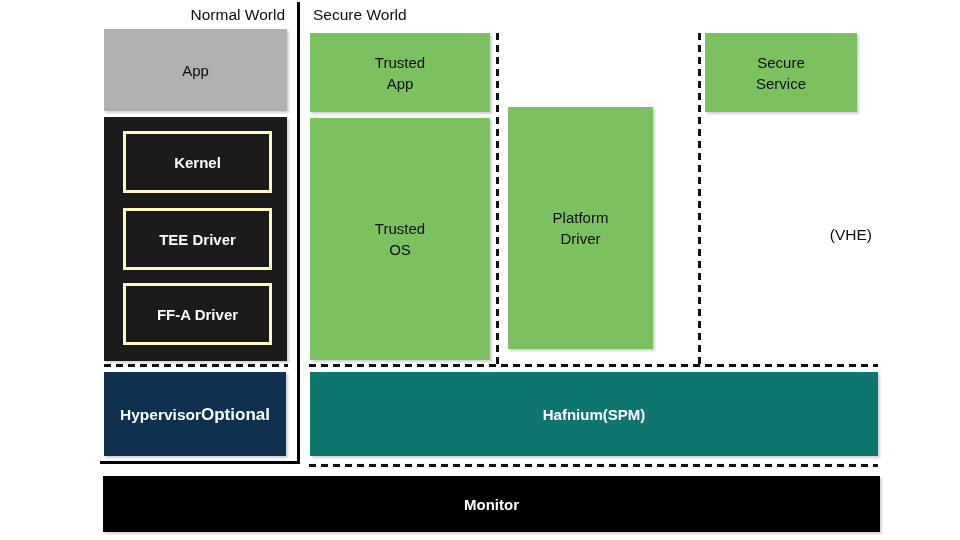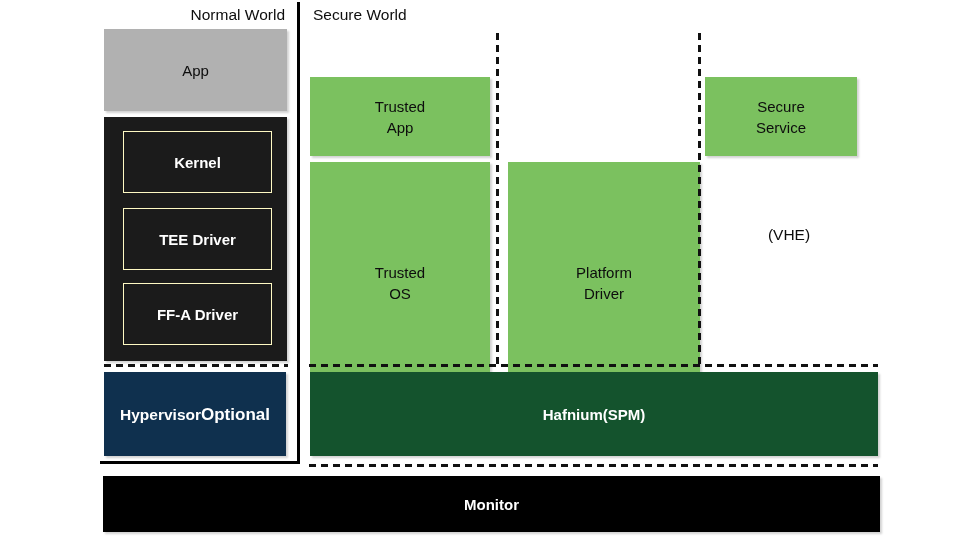--- a/index.html
+++ b/index.html
@@ -52,50 +52,50 @@
   .box-app {
     left: 104px; top: 29px; width: 183px; height: 82px;
     background: #b1b1b1; color: #0d0d0d;
   }
   .box-kernel-stack {
     left: 104px; top: 117px; width: 183px; height: 244px;
     background: #1b1b1b;
   }
   .kstack-item {
     position: absolute; left: 19px; width: 149px; height: 62px;
-    border: 1px solid #fef9c3;
+    border: 3px solid #fef9c3;
     display: flex; align-items: center; justify-content: center;
     color: #ffffff; font-weight: bold; font-size: 15px;
   }
   .kstack-0 { top: 14px; }
   .kstack-1 { top: 91px; }
   .kstack-2 { top: 166px; }
 
   .box-hypervisor {
     left: 104px; top: 372px; width: 182px; height: 84px;
     background: #0f304e; color: #ffffff;
     display: flex; align-items: center; justify-content: center;
   }
   .hyp-title { font-size: 15.5px; font-weight: bold; line-height: 19px; }
   .hyp-sub   { font-size: 17px; font-weight: bold; line-height: 15px; text-align: right; }
 
-  .green { background: #7bc15f; color: #0d0d0d; margin-top: 44px; }
+  .green { background: #7bc15f; color: #0d0d0d; }
   .box-trusted-app    { left: 310px; top: 33px;  width: 180px; height: 79px; }
   .box-trusted-os     { left: 310px; top: 118px; width: 180px; height: 242px; }
-  .box-platform       { left: 508px; top: 118px; width: 192px; height: 242px; }
+  .box-platform       { left: 508px; top: 107px; width: 145px; height: 242px; }
   .box-secure-service { left: 705px; top: 33px;  width: 152px; height: 79px; }
 
   .label-vhe {
     left: 706px; top: 226px; width: 166px;
-    text-align: center; font-size: 15.5px; color: #0d0d0d;
+    text-align: right; font-size: 15.5px; color: #0d0d0d;
   }
 
   .box-hafnium {
     left: 310px; top: 372px; width: 568px; height: 84px;
-    background: #14532d; color: #ffffff; font-weight: bold;
+    background: #0f766e; color: #ffffff; font-weight: bold;
   }
   .box-monitor {
     left: 103px; top: 476px; width: 777px; height: 56px;
     background: #000000; color: #ffffff; font-weight: bold;
   }
 </style>
 </head>
 <body>
 
 <div class="stage">

